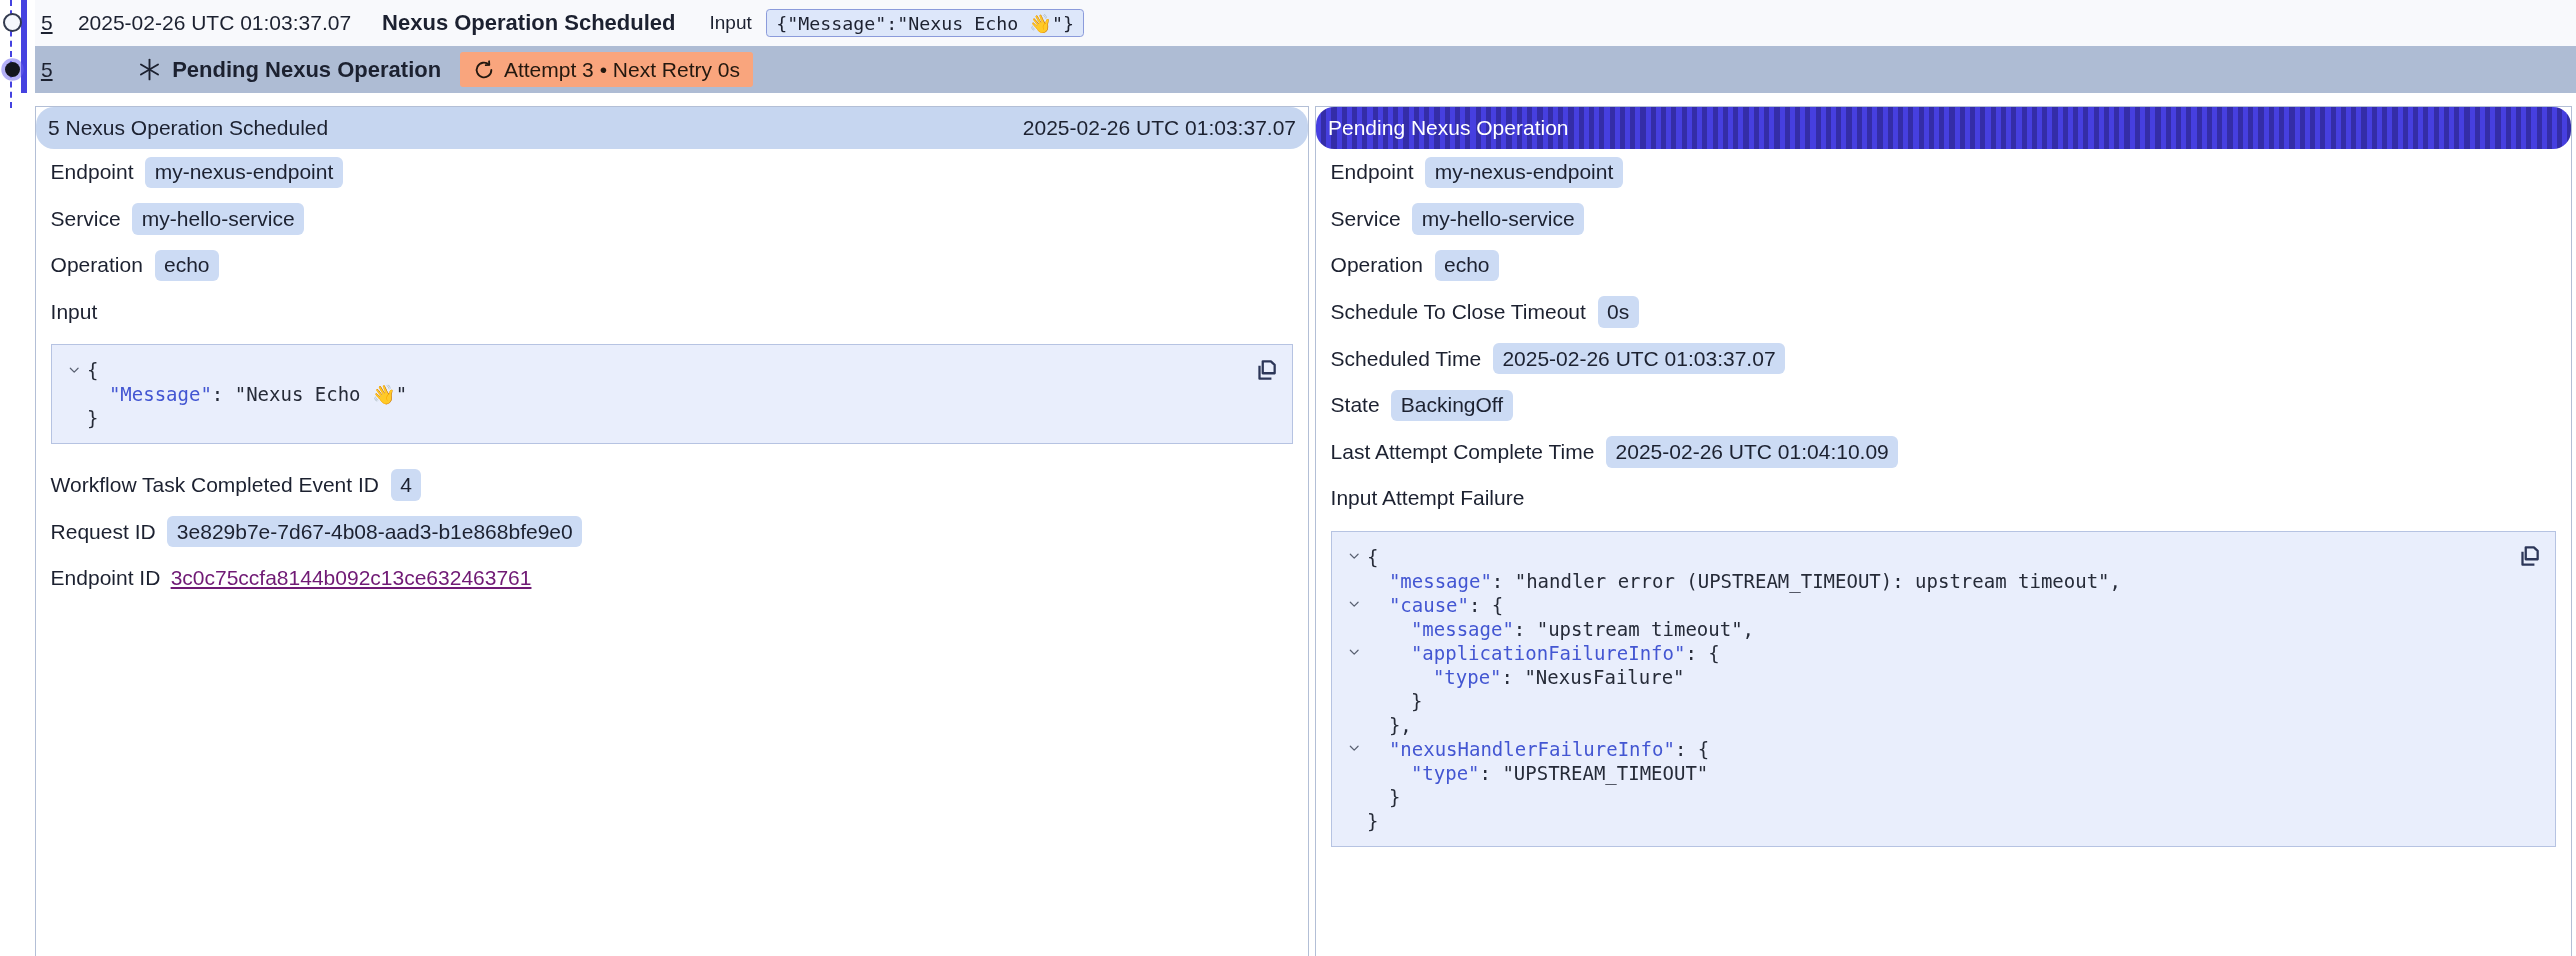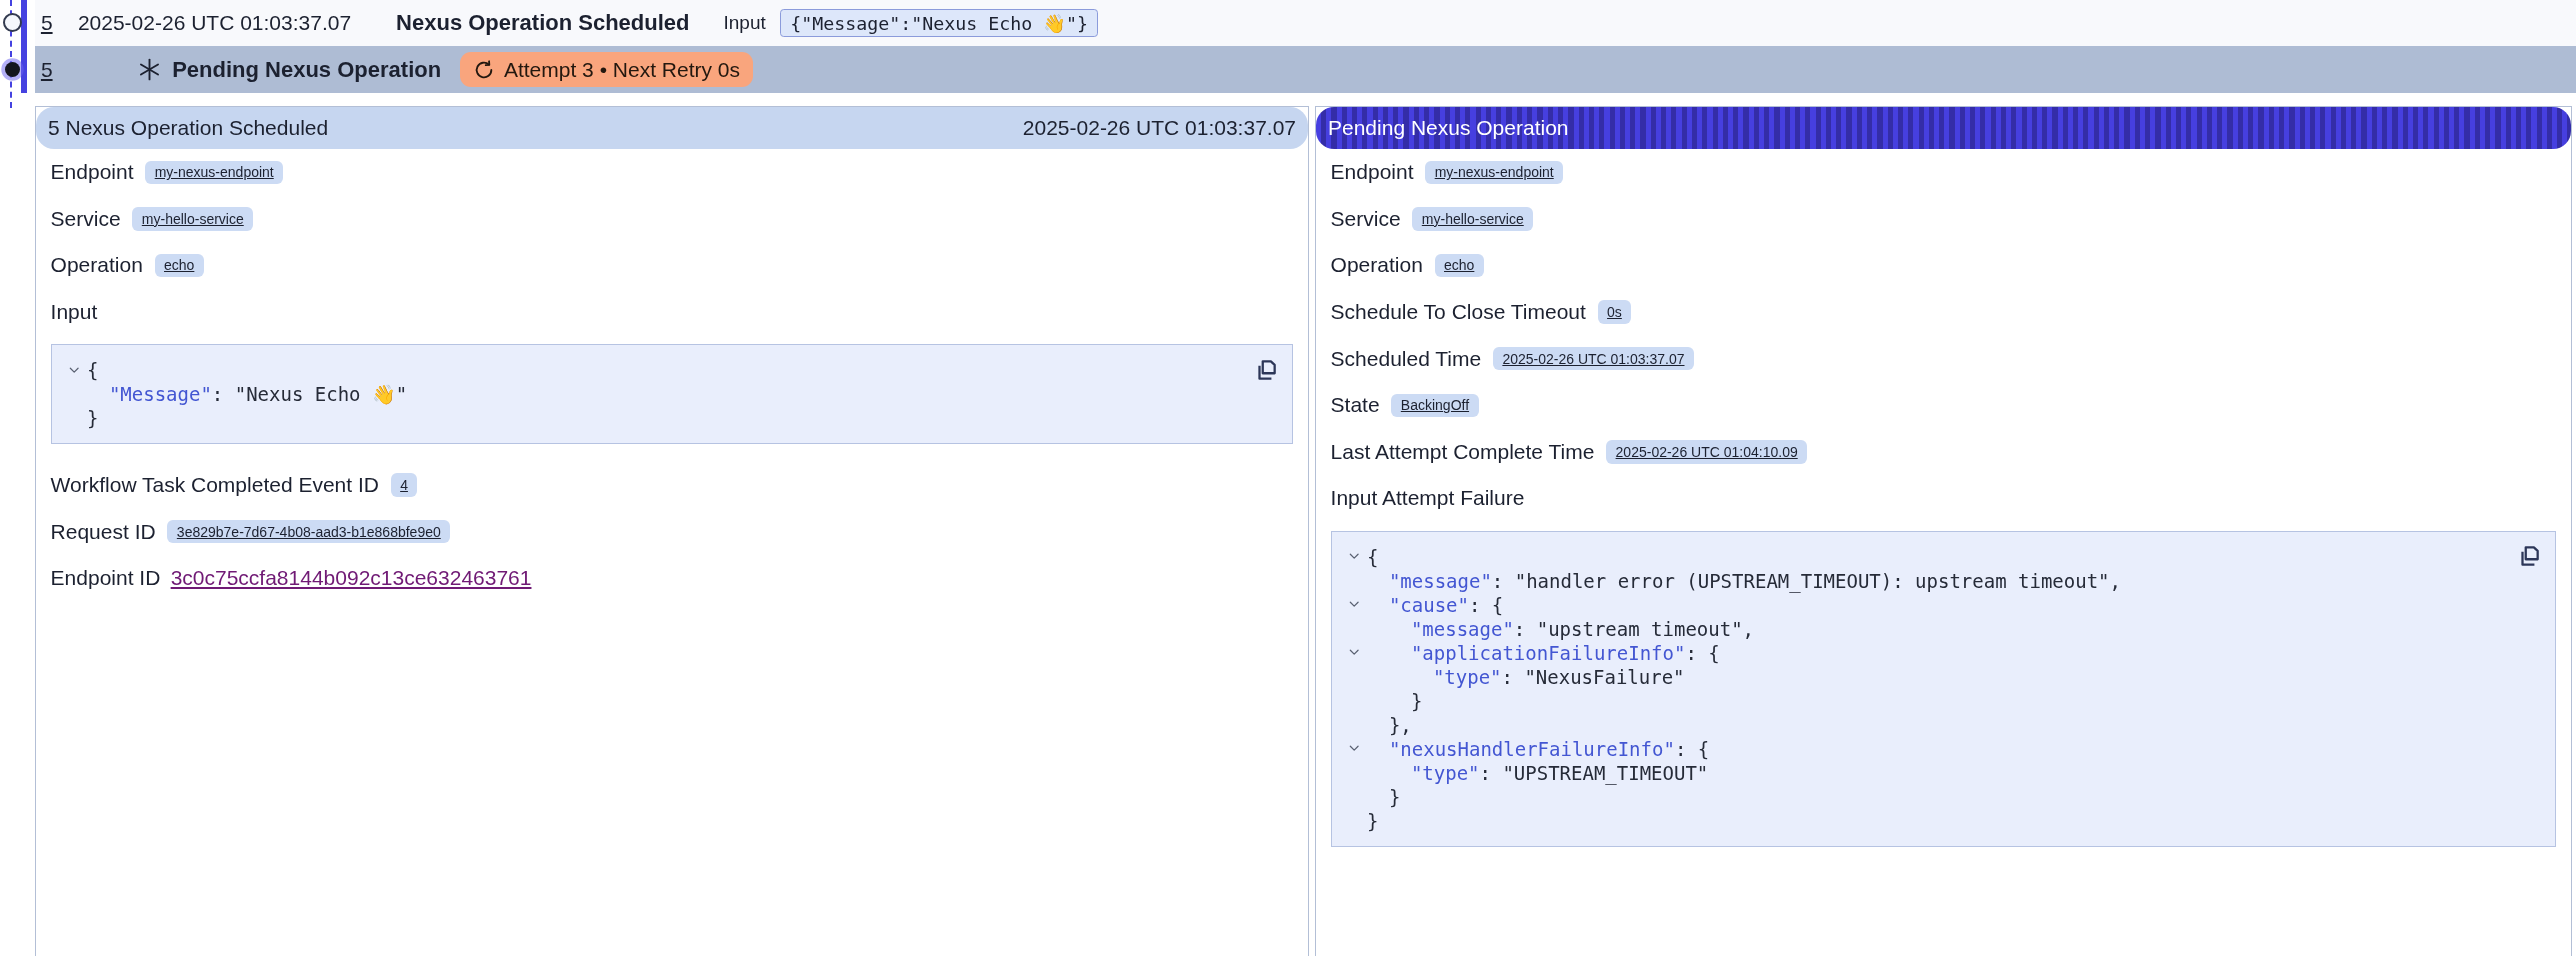--- a/index.html
+++ b/index.html
@@ -16,46 +16,46 @@
     border-radius: 50%; background: #14161d; box-shadow: 0 0 0 3.7px rgba(105,97,240,.5); }
   .indigo-bar { position: absolute; left: 21px; top: 0; width: 5.9px; height: 93px; background: #4542e0; }
 
   
   .rows { position: absolute; left: 35px; top: 0; width: 2541px; }
   .evt-row { display: flex; align-items: center; padding-left: 5.9px; }
   .row-scheduled { height: 46px; background: #f8f9fc; }
   .row-pending { height: 47px; background: #aebcd4; }
   .evt-id { font-size: 21px; text-decoration: underline; color: #1c2130; width: 37px; flex: 0 0 auto; }
   .evt-time { font-size: 21px; color: #1c2130; margin-left: 0; }
-  .evt-title { font-size: 22px; font-weight: bold; margin-left: 45px; }
+  .evt-title { font-size: 22px; font-weight: bold; margin-left: 31px; }
   .input-lbl { font-size: 19px; margin-left: 34px; }
   .input-chip { margin-left: 14.6px; font-family: "DejaVu Sans Mono", monospace; font-size: 18.3px;
     background: #dde7fa; border: 1.5px solid #8b9bdb; border-radius: 3.7px; padding: 2.9px 8.8px; color: #1c2130; }
   .asterisk { margin-left: 59px; width: 25px; height: 25px; flex: 0 0 auto; }
   .row-pending .evt-title { margin-left: 10.3px; }
   .attempt-badge { display: inline-flex; align-items: center; gap: 8.8px; margin-left: 19px;
-    background: #f9a57d; padding: 5.9px 13px; font-size: 21px; color: #23180f; border-radius: 11px; }
+    background: #f9a57d; padding: 5.9px 13px; font-size: 21px; color: #23180f; border-radius: 3px; }
   .retry-ic { width: 22px; height: 22px; }
 
   
   .panel { position: absolute; top: 106px; height: 879px; background: #ffffff;
     border: 1.5px solid #b3bfd6; }
   .panel-left  { left: 35px;  width: 1274px; }
   .panel-right { left: 1315px; width: 1257px; }
   .panel-hd { height: 42px; display: flex; align-items: center; justify-content: space-between;
     padding: 0 12px; font-size: 21px; border-radius: 18px; }
   .panel-hd-left { background: #c6d6f0; color: #1c2130; }
   .panel-hd-right { color: #ffffff; font-weight: 500;
     background: repeating-linear-gradient(90deg, #463fe0 0 5.1px, #342da8 5.1px 10.3px); }
 
   .fields { padding: 8.8px 14.6px 0 14.6px; }
   .field-row { display: flex; align-items: center; height: 29px; margin-bottom: 17.6px; }
   .field-label { font-size: 21px; color: #1c2130; }
   .badge { margin-left: 11.7px; background: #ccdbf4; border-radius: 5.9px; padding: 3.7px 9.5px;
-    font-size: 14px; color: #1c2130; text-decoration: underline; }
+    font-size: 21px; color: #1c2130; }
   .link-value { margin-left: 10.3px; font-size: 21px; color: #701a75; text-decoration: underline; cursor: pointer; }
 
   
   .json-block { position: relative; margin: 10.3px 14.6px 17.6px 14.6px; background: #e9eefc;
     border: 1.5px solid #b6c3e2; padding: 13px 44px 13px 10.3px; }
   .json-line { display: flex; align-items: flex-start; line-height: 24px; }
   .json-gutter { width: 25px; flex: 0 0 auto; display: flex; justify-content: center; padding-top: 5.9px; }
   .json-code { font-family: "DejaVu Sans Mono", monospace; font-size: 19px; color: #262b38; white-space: pre; }
   .json-key { color: #4356d2; }
   .copy-btn { position: absolute; top: 11.7px; right: 13px; width: 26px; height: 26px; cursor: pointer; }

